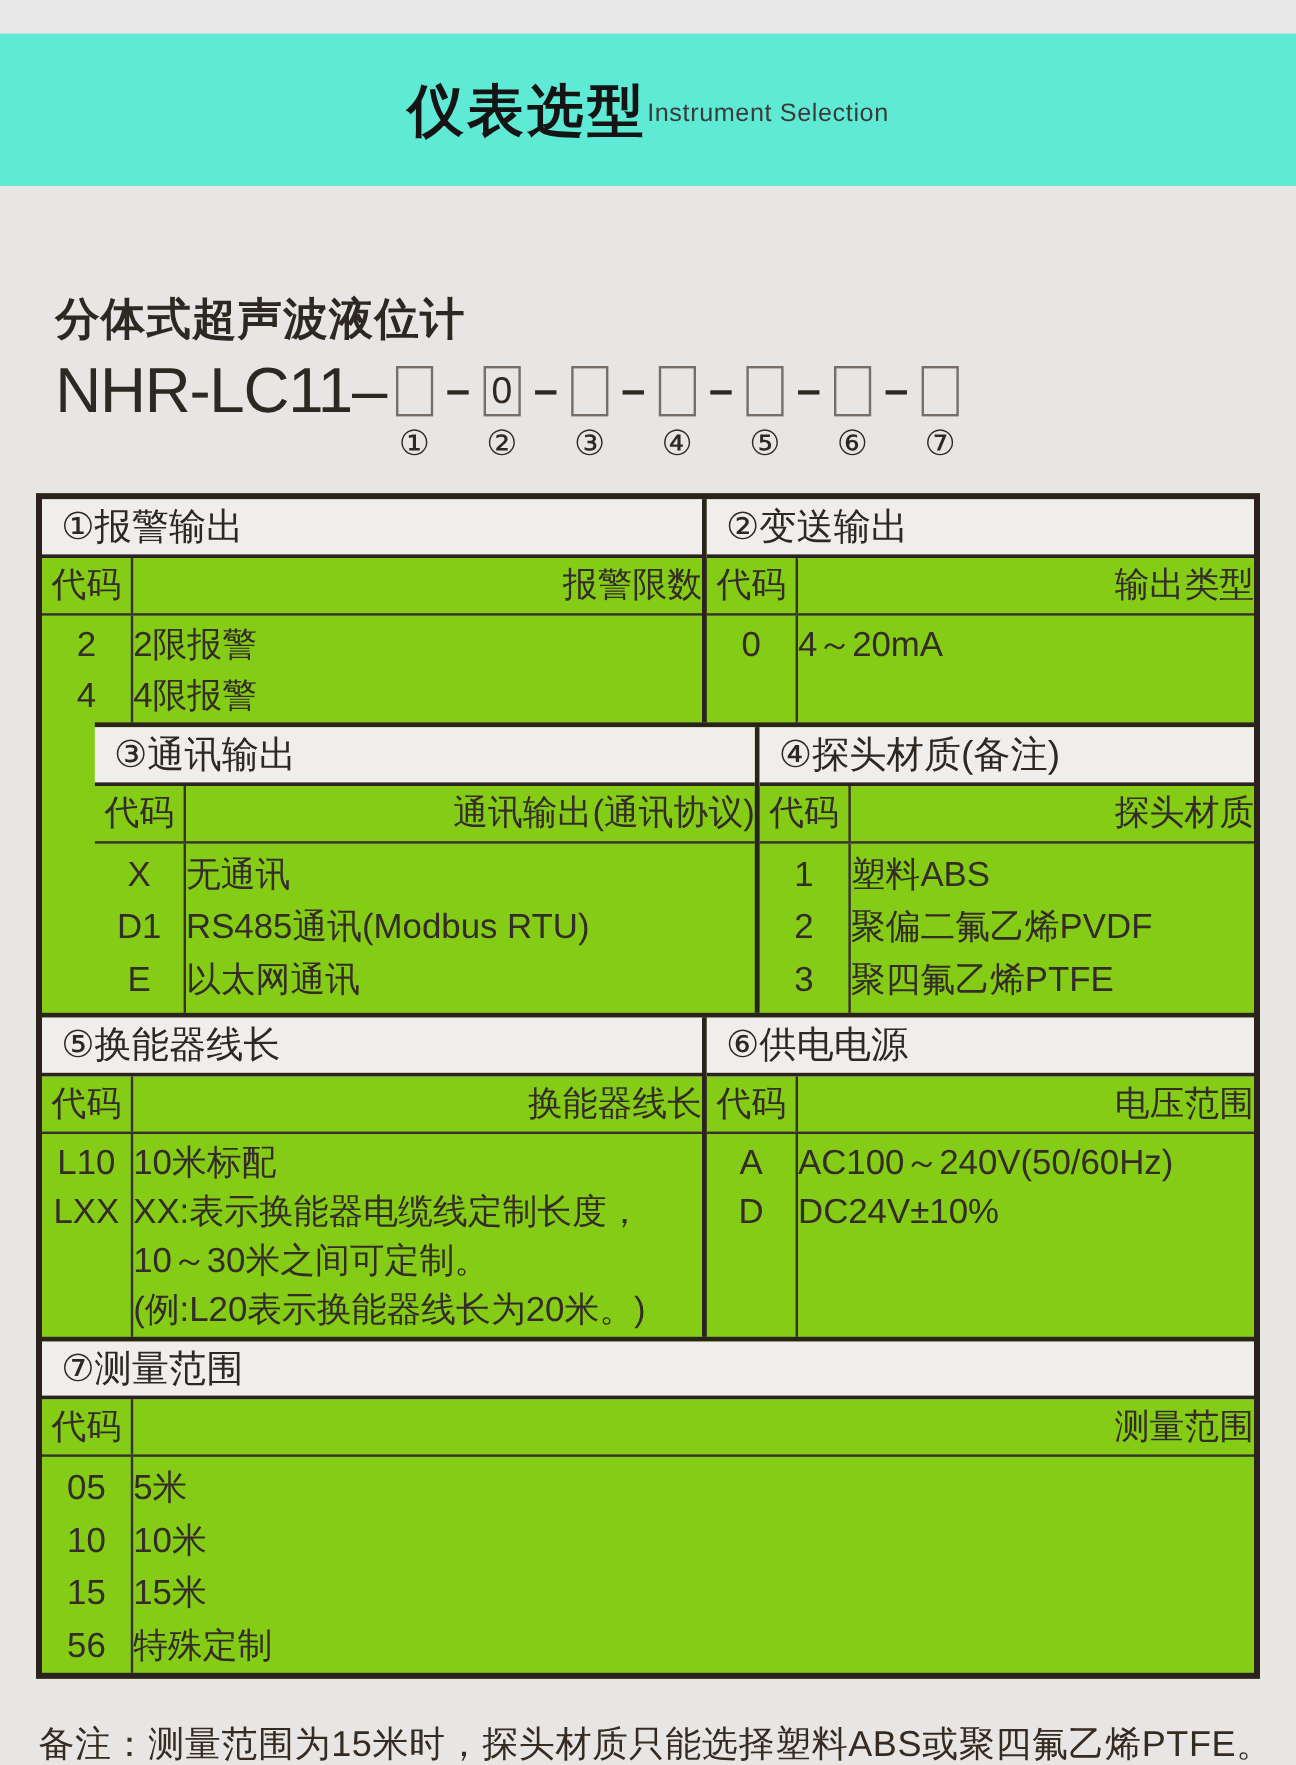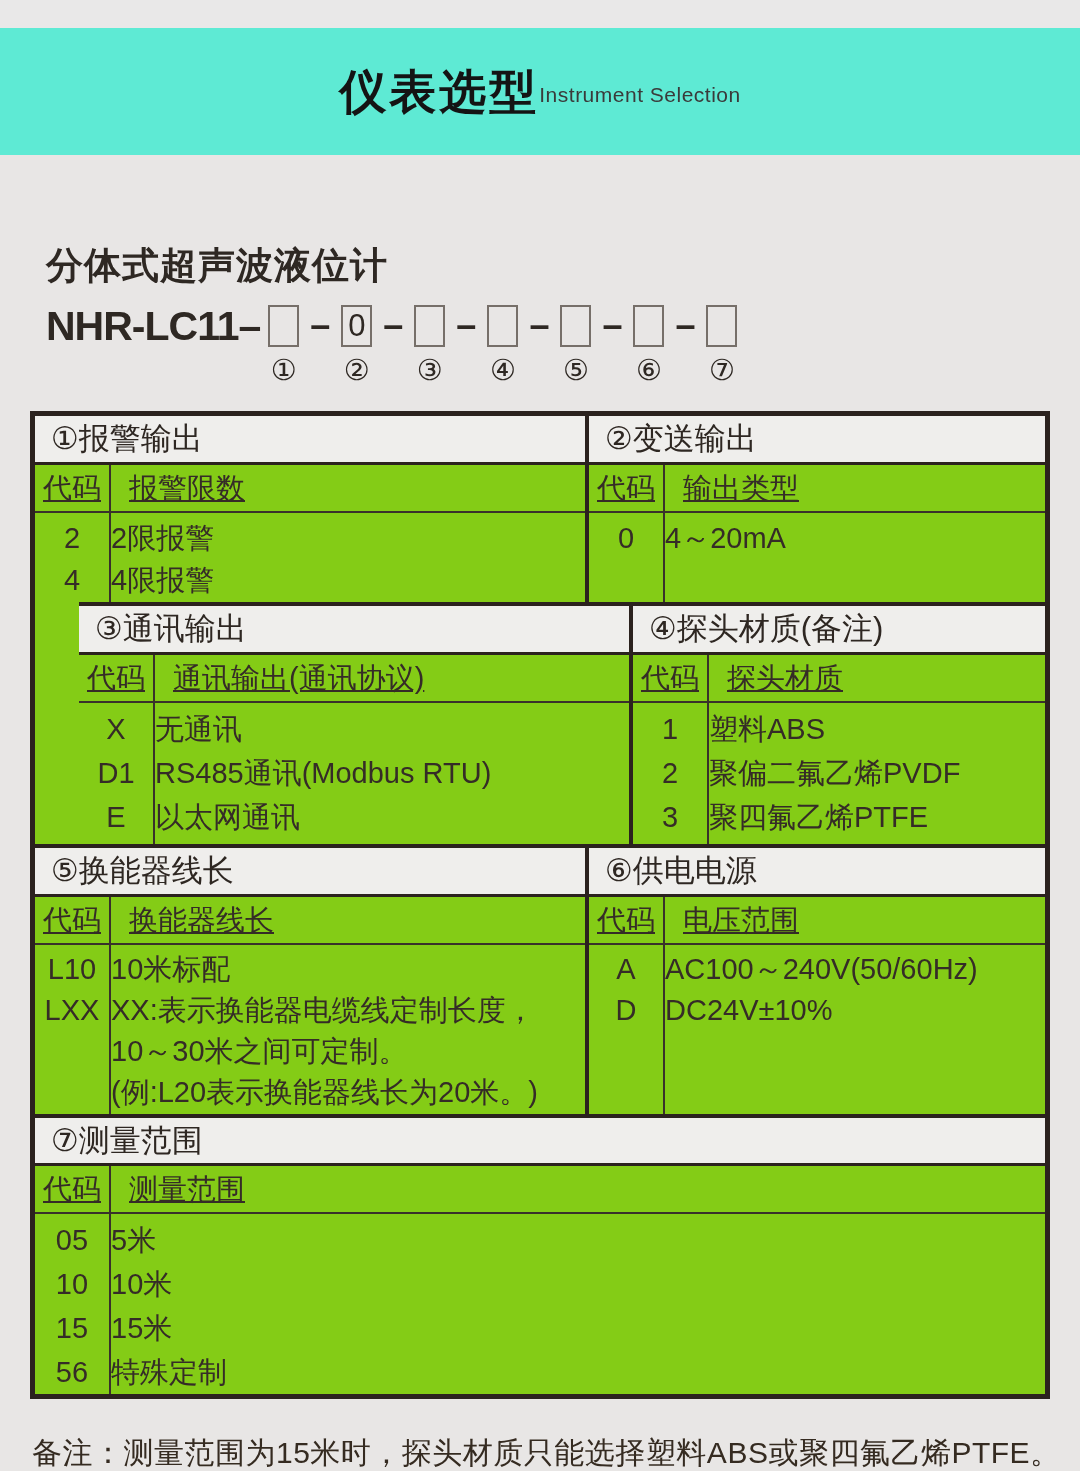--- a/index.html
+++ b/index.html
@@ -26,21 +26,21 @@
   
   .product-name{
     margin:86px 0 0 46px;
     font-size:37px;font-weight:700;color:#2e2823;letter-spacing:1px;
   }
   .code-line{
     margin:14px 0 0 46px;
     display:flex;align-items:flex-start;
   }
   .code-prefix{
-    font-size:41px;font-weight:700;color:#2e2823;line-height:42px;letter-spacing:-1px;
+    font-size:53px;font-weight:400;color:#2e2823;line-height:42px;letter-spacing:-1px;
     margin-right:8px;
   }
   .seg{display:flex;flex-direction:column;align-items:center;}
   .code-box{
     width:27px;height:38px;border:2px solid#766f69;background:transparent;
     display:flex;align-items:center;justify-content:center;
     font-size:31px;color:#2e2823;
   }
   .circ{
     margin-top:9px;font-size:29px;color:#2e2823;line-height:1;
@@ -67,24 +67,23 @@
   .sec-title{
     height:46px;line-height:46px;background:#efeeec;
     border-bottom:3px solid #2b221e;
     padding-left:16px;font-size:31px;color:#2e2722;
     white-space:nowrap;overflow:hidden;
   }
   .cols{
     display:flex;height:46px;line-height:46px;
     border-bottom:2px solid #39312b;
     font-size:29px;
-    text-decoration:underline;
   }
   .code-w{width:74px;text-align:center;border-right:2px solid #39312b;flex:none;}
-  .desc-w{flex:1;padding-left:18px;white-space:nowrap;overflow:hidden;}
+  .desc-w{flex:1;padding-left:18px;white-space:nowrap;overflow:hidden;text-align:right;}
   .data{flex:1;display:flex;font-size:29px;}
   .data .codes{width:74px;border-right:2px solid #39312b;flex:none;
     display:flex;flex-direction:column;align-items:center;padding-top:4px;}
   .data .descs{flex:1;display:flex;flex-direction:column;padding-top:4px;}
   .line{height:44px;line-height:44px;white-space:nowrap;}
   .p1 .line{height:42px;line-height:42px;}
   .p3 .line{height:41px;line-height:41px;}
   
   .footnote{
     margin:34px 0 0 32px;

